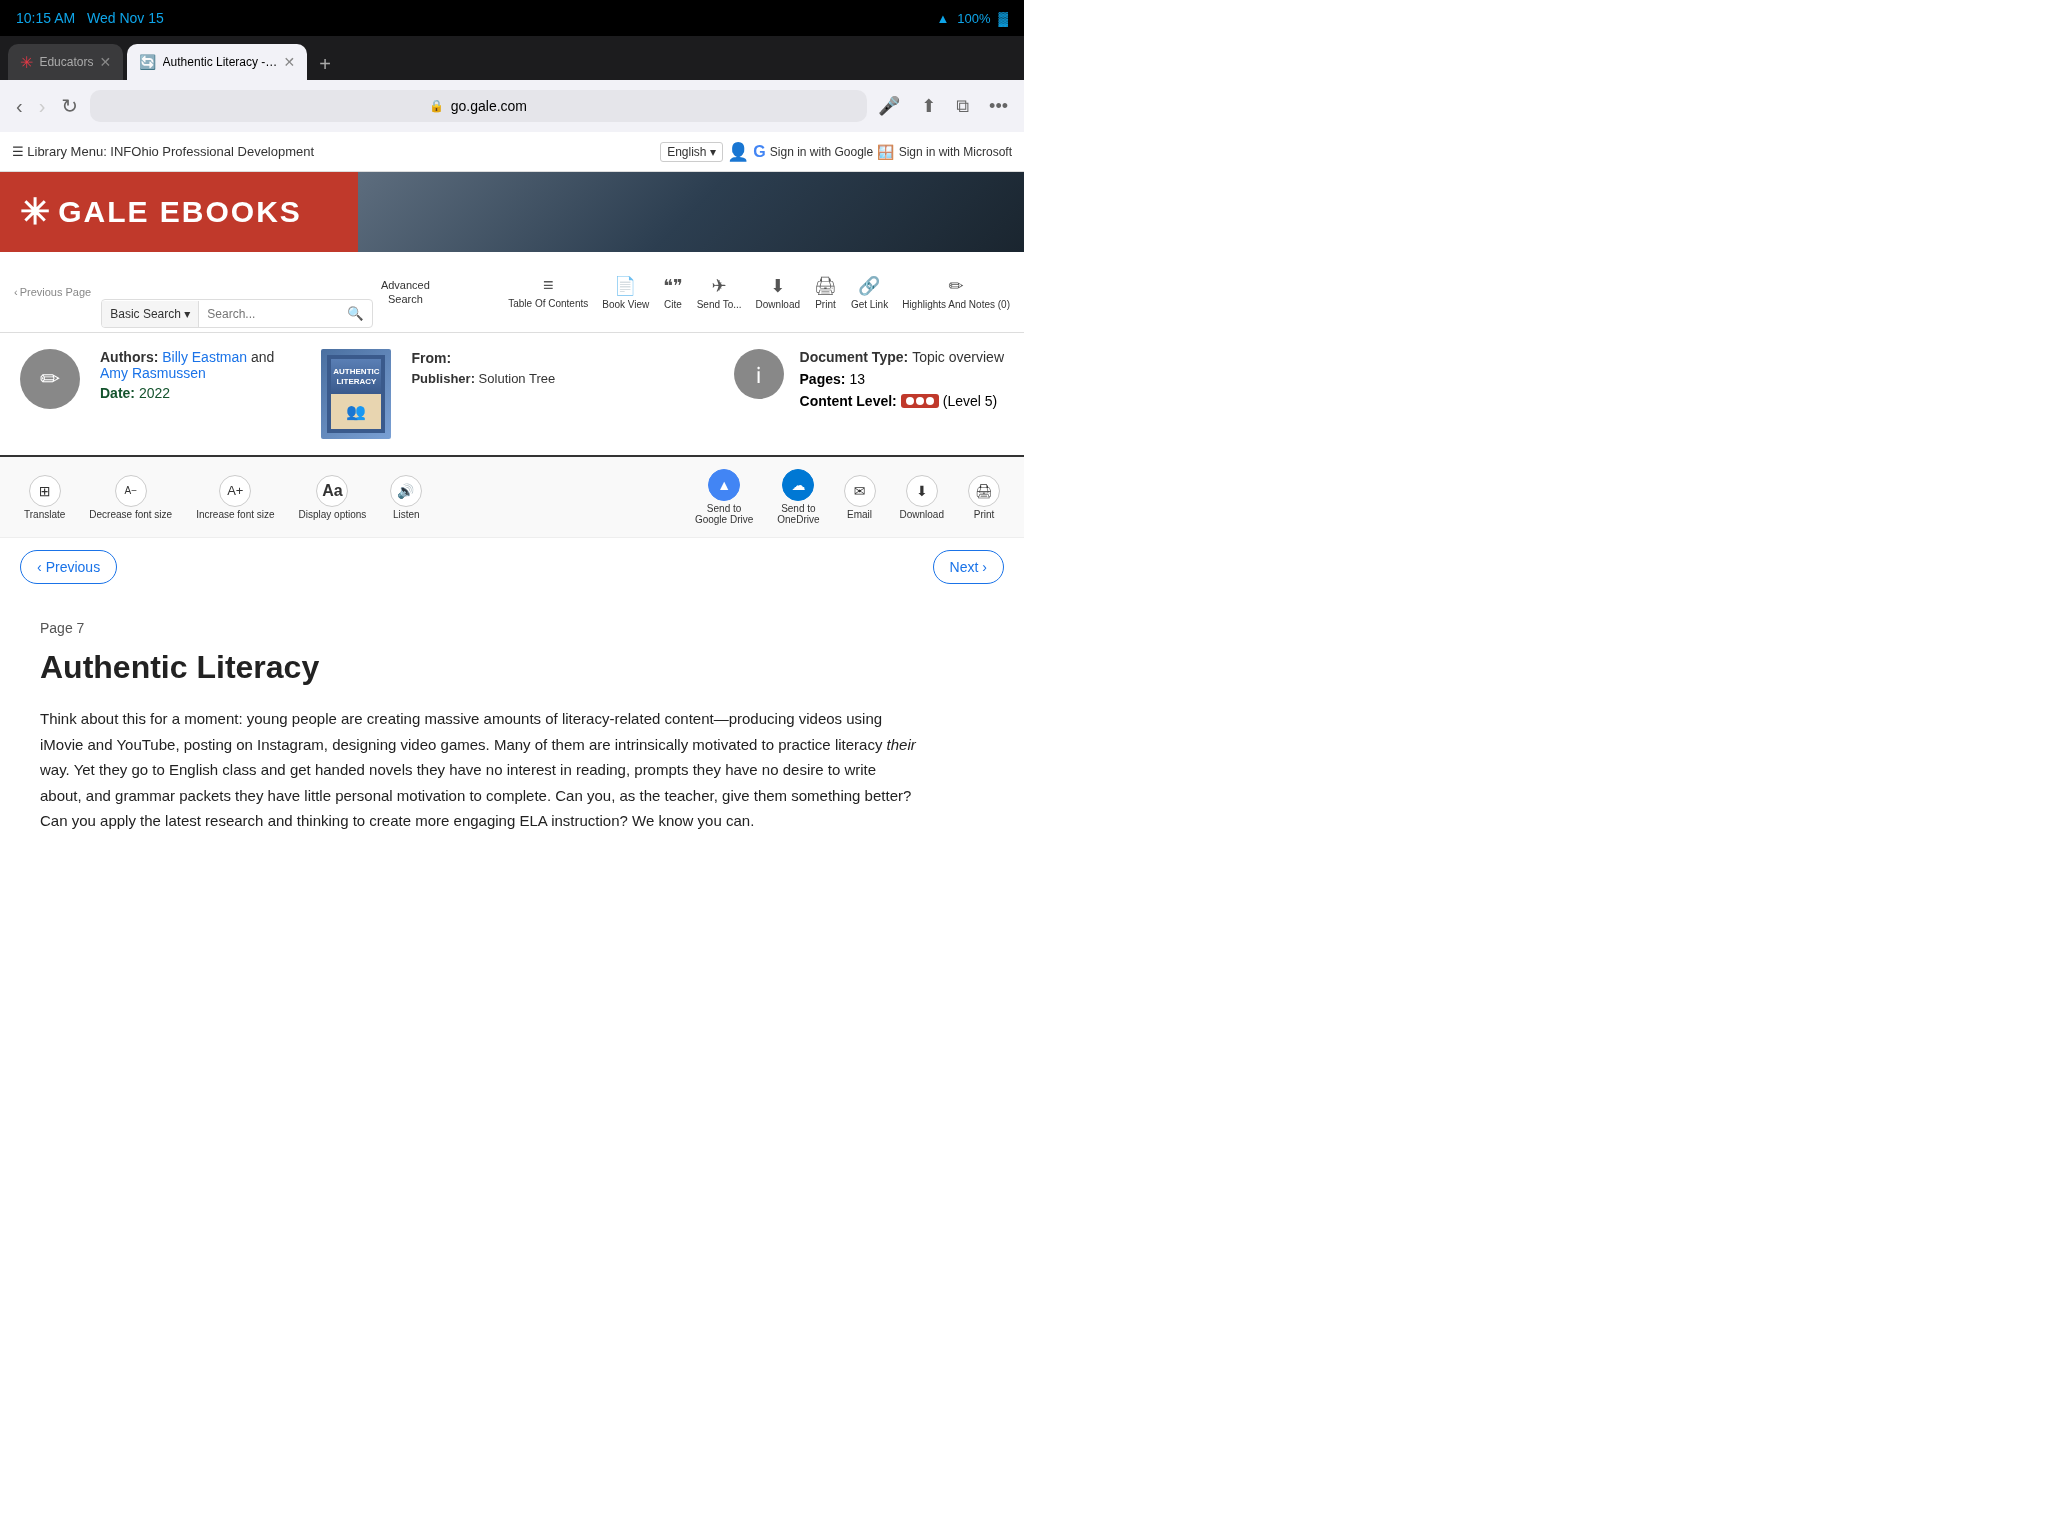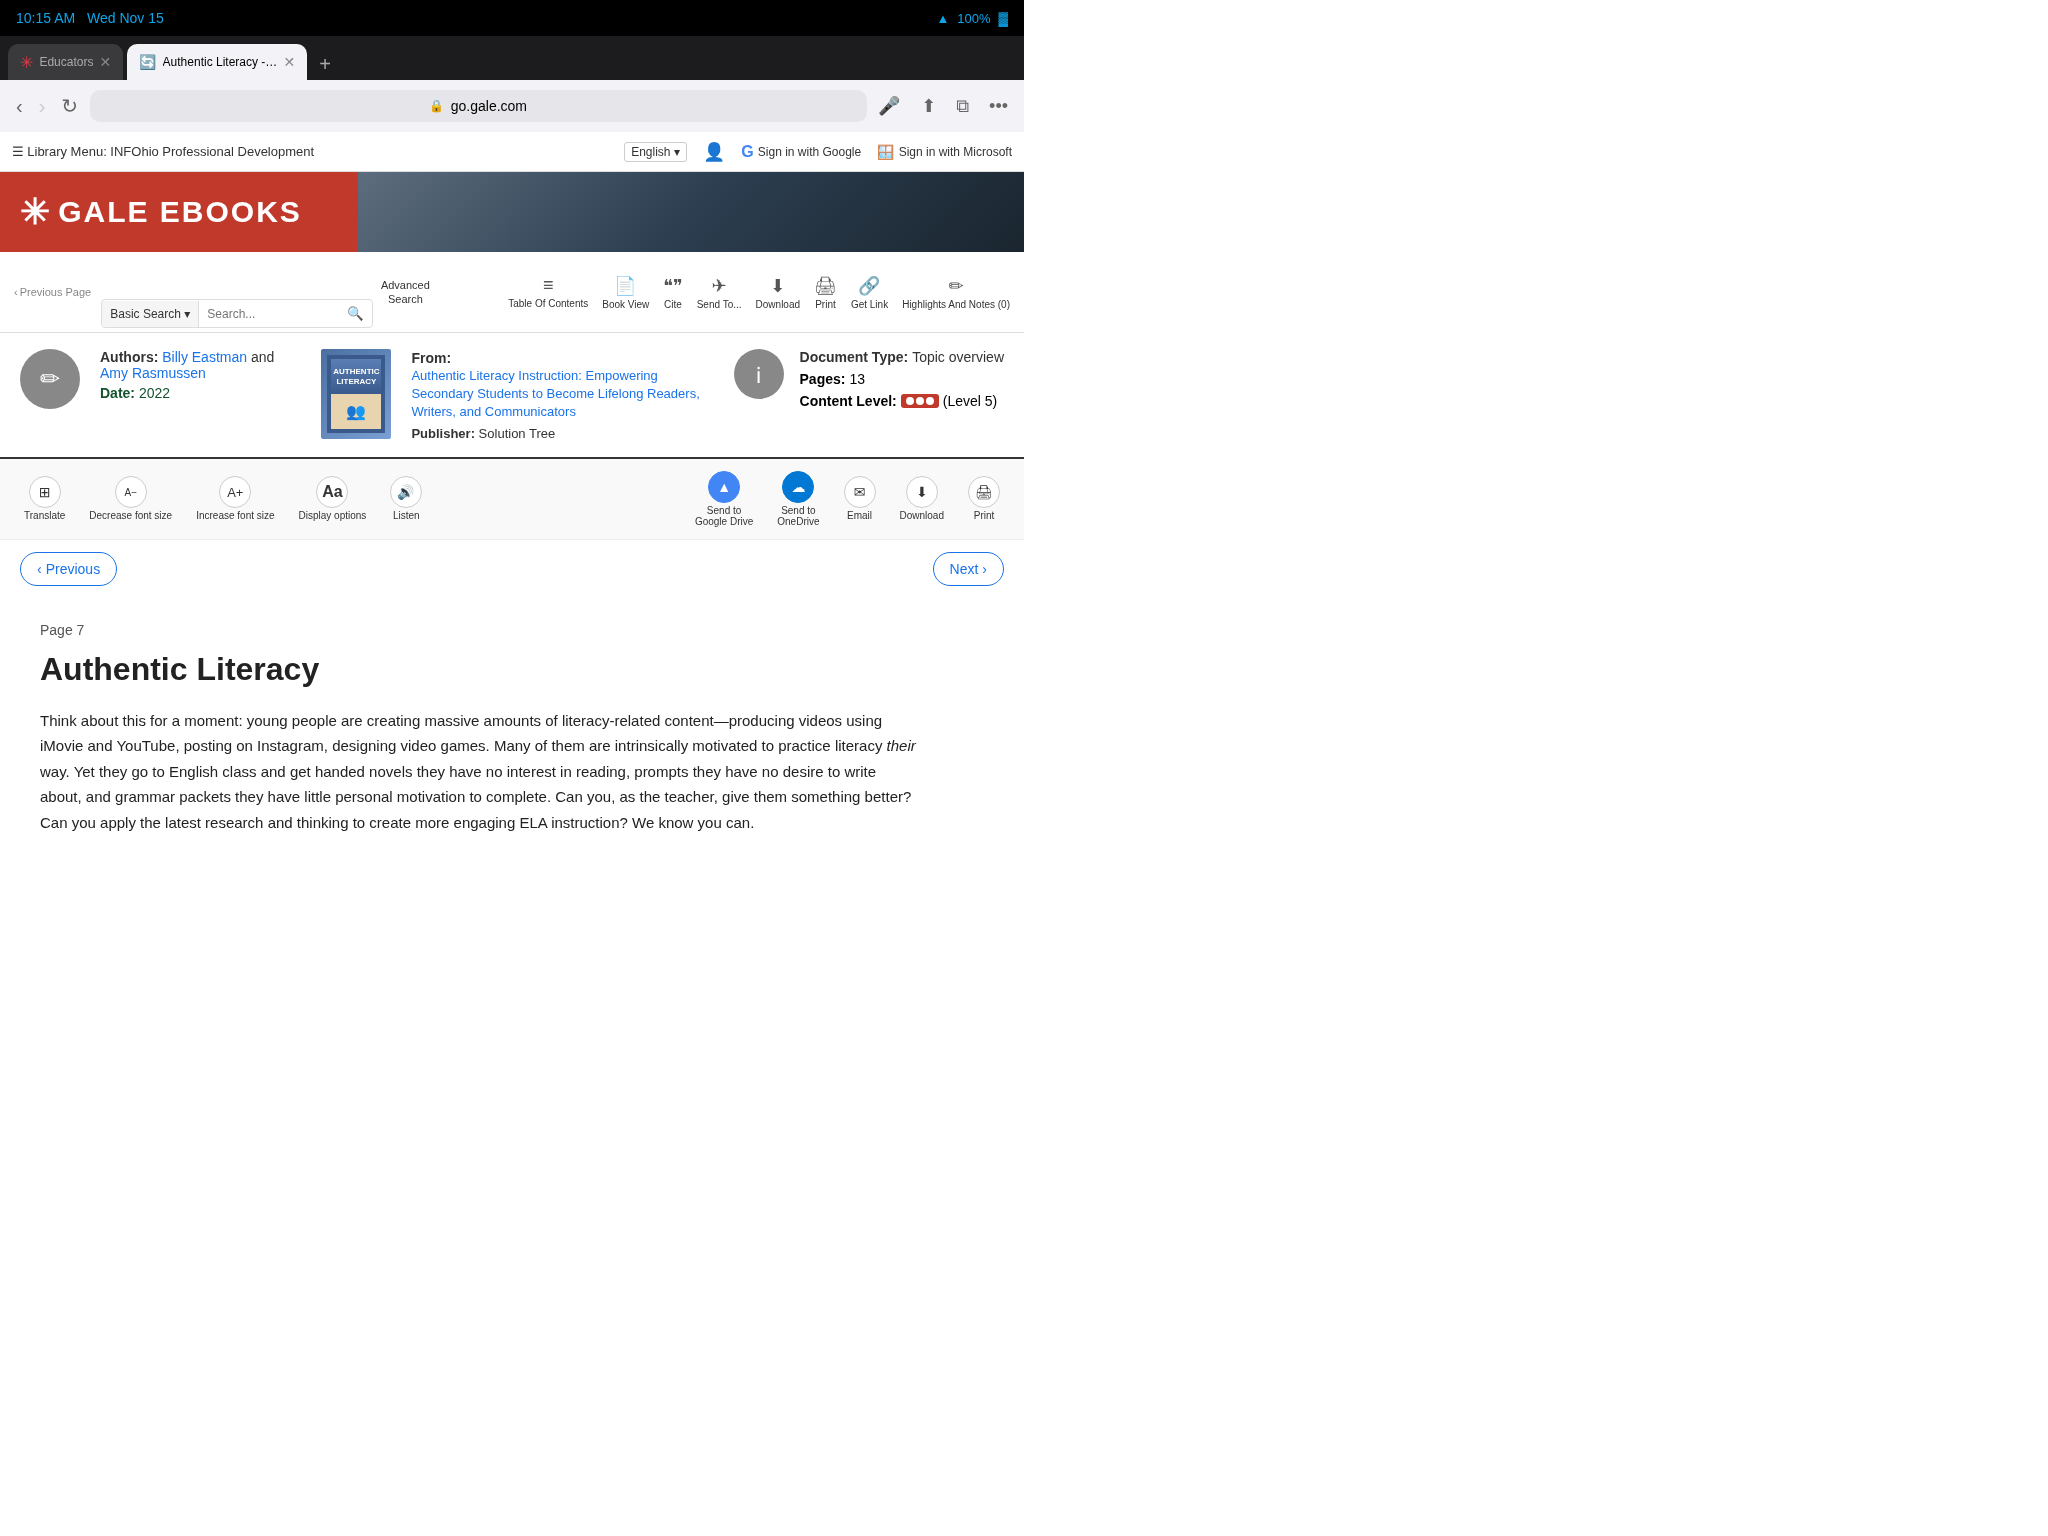--- a/index.html
+++ b/index.html
@@ -99,21 +99,21 @@
     .library-menu-bar {
       background: #fff;
       border-bottom: 1px solid #ddd;
       display: flex;
       align-items: center;
       justify-content: space-between;
       padding: 6px 12px;
       height: 40px;
     }
     .library-menu-left { font-size: 13px; color: #333; display: flex; align-items: center; gap: 4px; }
-    .library-menu-right { display: flex; align-items: center; gap: 16px; font-size: 12px; }
+    .library-menu-right { display: flex; align-items: center; gap: 4px; font-size: 12px; }
     .sign-in-google { display: flex; align-items: center; gap: 4px; color: #333; font-size: 12px; }
     .sign-in-ms { display: flex; align-items: center; gap: 4px; color: #333; font-size: 12px; }
     
     
     .gale-header {
       background: linear-gradient(to right, #c0392b 0%, #c0392b 35%, #2c3e50 35%, #1a252f 100%);
       height: 80px;
       display: flex;
       align-items: center;
       padding: 0 20px;
@@ -572,21 +572,20 @@
         </div>
         <div style="width:100%; height:50%; background:#e8d5b0; display:flex; align-items:center; justify-content:center;">
           <span style="font-size:16px;">👥</span>
         </div>
       </div>
     </div>
   </div>
 
   <div class="doc-from">
     <span class="from-label">From:</span>
-    <a href="#" style="display:block;">Authentic Literacy Instruction: Empowering Secondary Students to Become Lifelong Readers, Writers, and Communicators</a>
     <div class="publisher">
       <strong>Publisher:</strong>
       <span>Solution Tree</span>
     </div>
   </div>
 
   <div style="display:flex; align-items:flex-start; gap:8px;">
     <div class="info-circle" style="font-size:22px; color:#fff; background:#888; width:50px; height:50px; border-radius:50%; display:flex; align-items:center; justify-content:center; flex-shrink:0;">ℹ</div>
     <div class="doc-type-section">
       <div class="doc-type-row">

